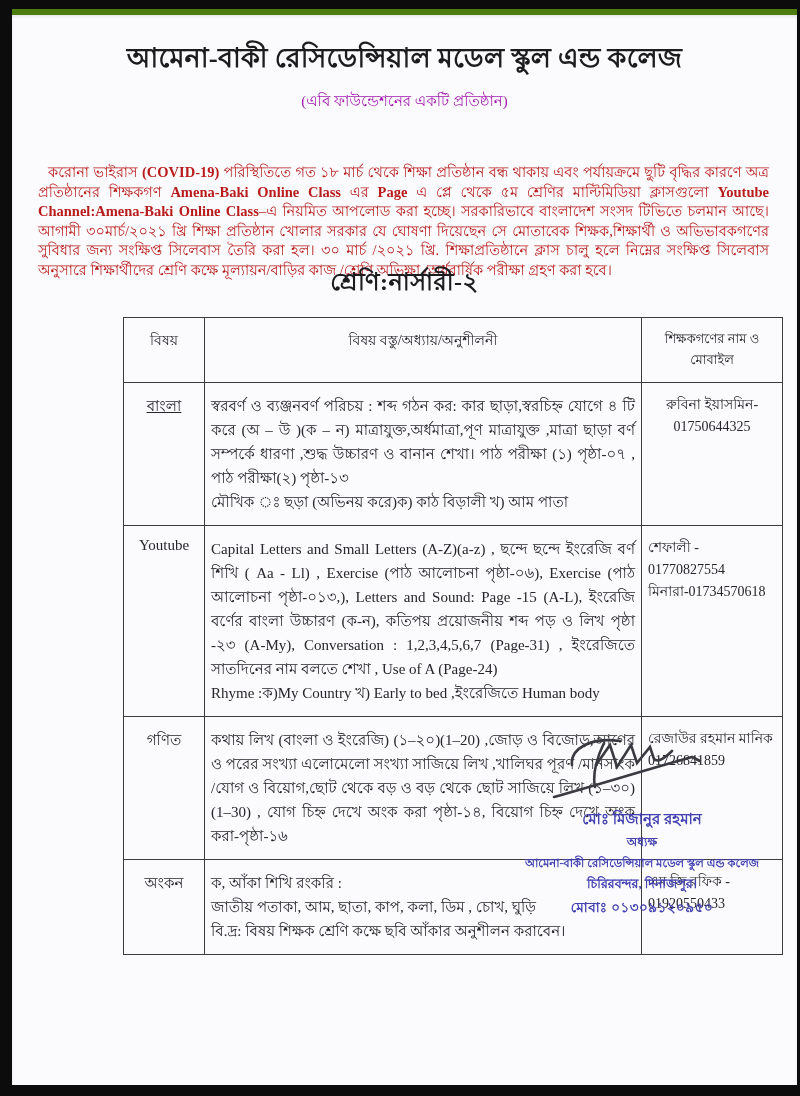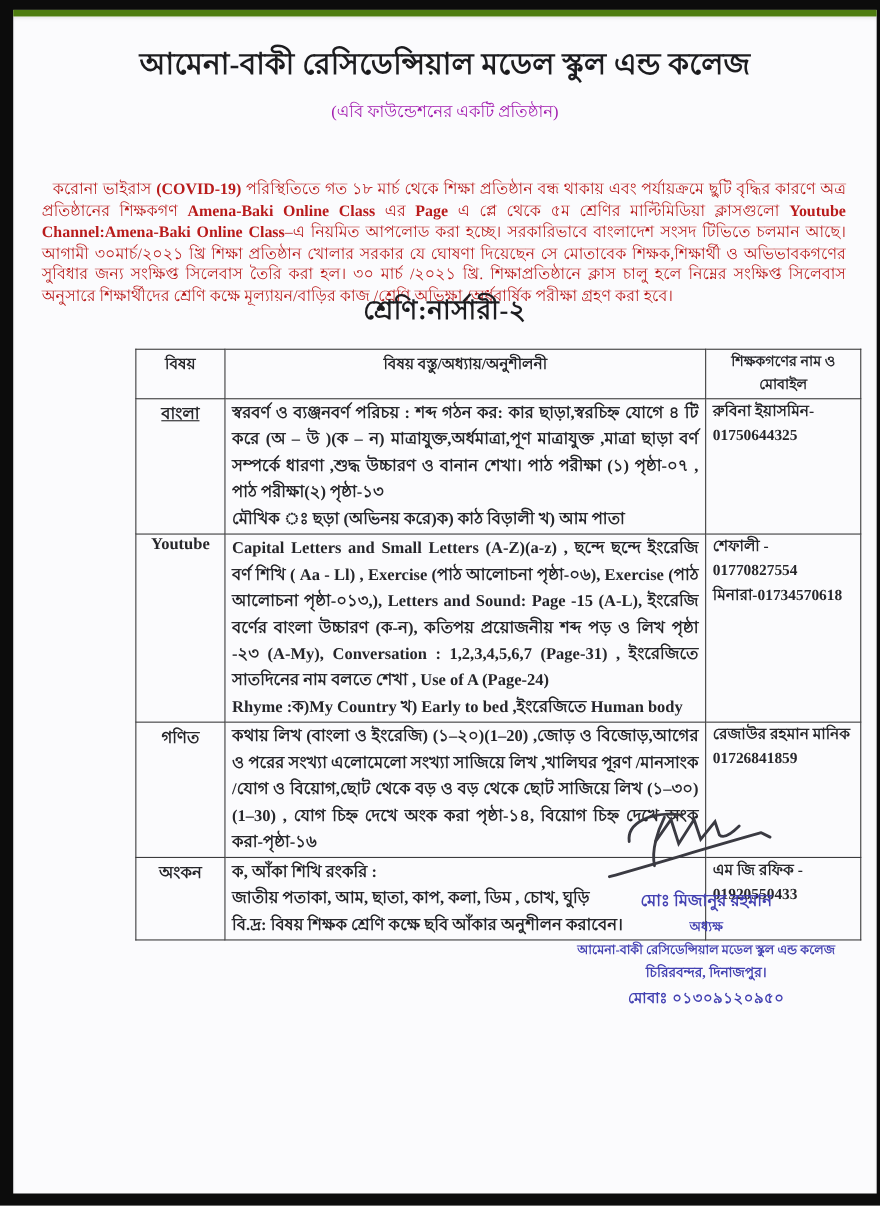--- a/index.html
+++ b/index.html
@@ -28,34 +28,34 @@
     position:absolute;top:248px;left:0;right:0;text-align:center;
     font-size:24px;font-weight:700;color:#1c1c1f;letter-spacing:0.5px;
   }
   table.syllabus{
     position:absolute;top:302px;left:111px;
     border-collapse:collapse;table-layout:fixed;
     width:622px;color:#26262a;
   }
   table.syllabus td,table.syllabus th{
     border:1.5px solid #3c3c3e;
-    padding:1px 6px;vertical-align:top;
-    font-weight:700;
+    padding:11px 6px;vertical-align:top;
+    font-weight:400;
   }
   th.h-subject{width:68px;font-size:14px;text-align:center;padding:2px 2px;}
   th.h-content{width:424px;font-size:14px;text-align:center;}
   th.h-teacher{width:128px;font-size:13px;}
   td.subject{font-size:15px;text-align:center;}
   td.subject .subj-inner{display:inline-block;text-align:right;}
   td.subject.u .subj-inner{text-decoration:underline;}
   td.content{font-size:15px;line-height:24px;text-align:justify;padding:2px 8px;}
   td.teacher{font-size:14px;line-height:22px;padding:2px 5px;}
   .pt8{padding-top:8px;}
   .pt30{padding-top:30px;}
-  .pt34{padding-top:34px;}
+  .pt34{padding-top:34px;text-align:center;}
   .mh-r1{min-height:92px;}
   .mh-r2{min-height:124px;}
   .mh-r3{min-height:100px;}
   .mh-r4{min-height:66px;}
   .signature{
     position:absolute;top:716px;left:530px;width:170px;height:74px;
   }
   .signature svg{width:100%;height:100%;}
   .stamp{
     position:absolute;top:792px;left:440px;width:380px;

